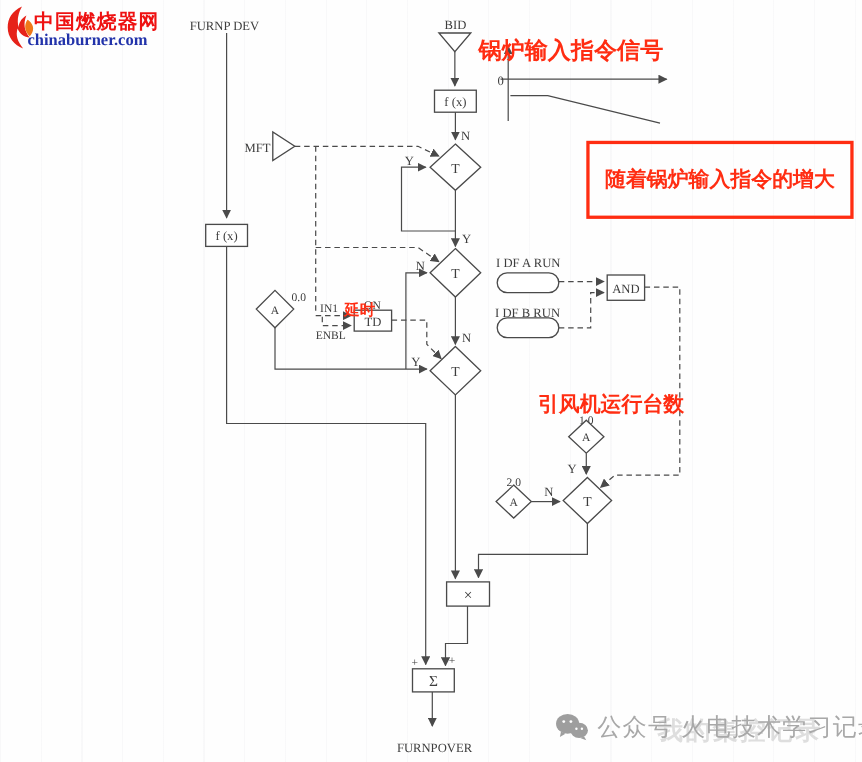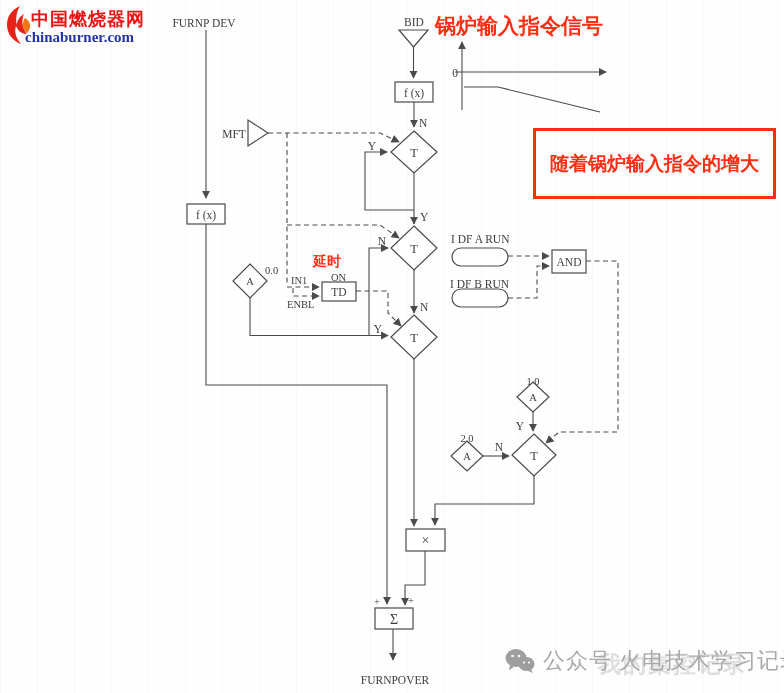--- a/index.html
+++ b/index.html
@@ -14,20 +14,21 @@
   svg.diagram text{fill:#3d3d3d;font-family:"Liberation Serif", serif;font-size:11.5px;}
   svg.diagram text.sm{font-size:10.5px;}
   svg.diagram text.blk{font-size:12.5px;}
   svg.diagram text.op{font-size:14px;}
   svg.diagram .ln{stroke:#4a4a4a;stroke-width:1.1;fill:none;}
   svg.diagram .dash{stroke:#4a4a4a;stroke-width:1.1;fill:none;stroke-dasharray:5 3.5;}
   svg.diagram .shape{stroke:#4a4a4a;stroke-width:1.2;fill:#ffffff;}
   .red-note{
     position:absolute;color:#ff2d12;font-weight:bold;white-space:nowrap;
     font-family:Liberation Serif, serif;
+    margin-top:20px;
   }
   .note-box{
     position:absolute;left:533px;top:128px;width:237px;height:65px;
     border:3px solid #ff2d12;color:#ff2d12;font-weight:bold;
     display:flex;flex-direction:row;justify-content:center;align-items:center;
     font-size:19px;line-height:1.35;white-space:nowrap;
   }
   .logo{position:absolute;left:4px;top:4px;width:150px;height:44px;}
   .logo .cn{position:absolute;left:27px;top:3px;color:#ee1111;font-size:18px;font-weight:bold;letter-spacing:1px;white-space:nowrap;}
   .logo .en{position:absolute;left:21px;top:25px;color:#2233aa;font-size:15px;font-weight:bold;font-family:"Liberation Serif", serif;white-space:nowrap;}
@@ -156,20 +157,21 @@
     <text class="op" x="394" y="623.5" text-anchor="middle">Σ</text>
     <path class="ln" d="M393,629 V660" marker-end="url(#arr)"></path>
     <text x="395" y="684" text-anchor="middle">FURNPOVER</text>
   </svg>
 
   <div class="red-note" style="left:435px;top:12px;font-size:21px;">锅炉输入指令信号</div>
   <div class="note-box">
     <div>随着锅炉输入指令的增大</div>
   </div>
   <div class="red-note" style="left:313px;top:253px;font-size:14px;">延时</div>
+  <div class="red-note" style="left:489px;top:335px;font-size:19px;">引风机运行台数</div>
 
   <div class="wm-overlay">我的集控记录</div>
   <div class="watermark">
     <svg width="30" height="26" viewBox="0 0 30 26">
       <ellipse cx="11" cy="10" rx="10.5" ry="9" fill="#9e9e9e"></ellipse>
       <circle cx="7.5" cy="8" r="1.3" fill="#fefefe"></circle>
       <circle cx="14" cy="8" r="1.3" fill="#fefefe"></circle>
       <path d="M5 17 L4 22 L9 19 Z" fill="#9e9e9e"></path>
       <ellipse cx="21.5" cy="16" rx="8" ry="7" fill="#9e9e9e"></ellipse>
       <circle cx="19" cy="14.5" r="1.1" fill="#fefefe"></circle>

